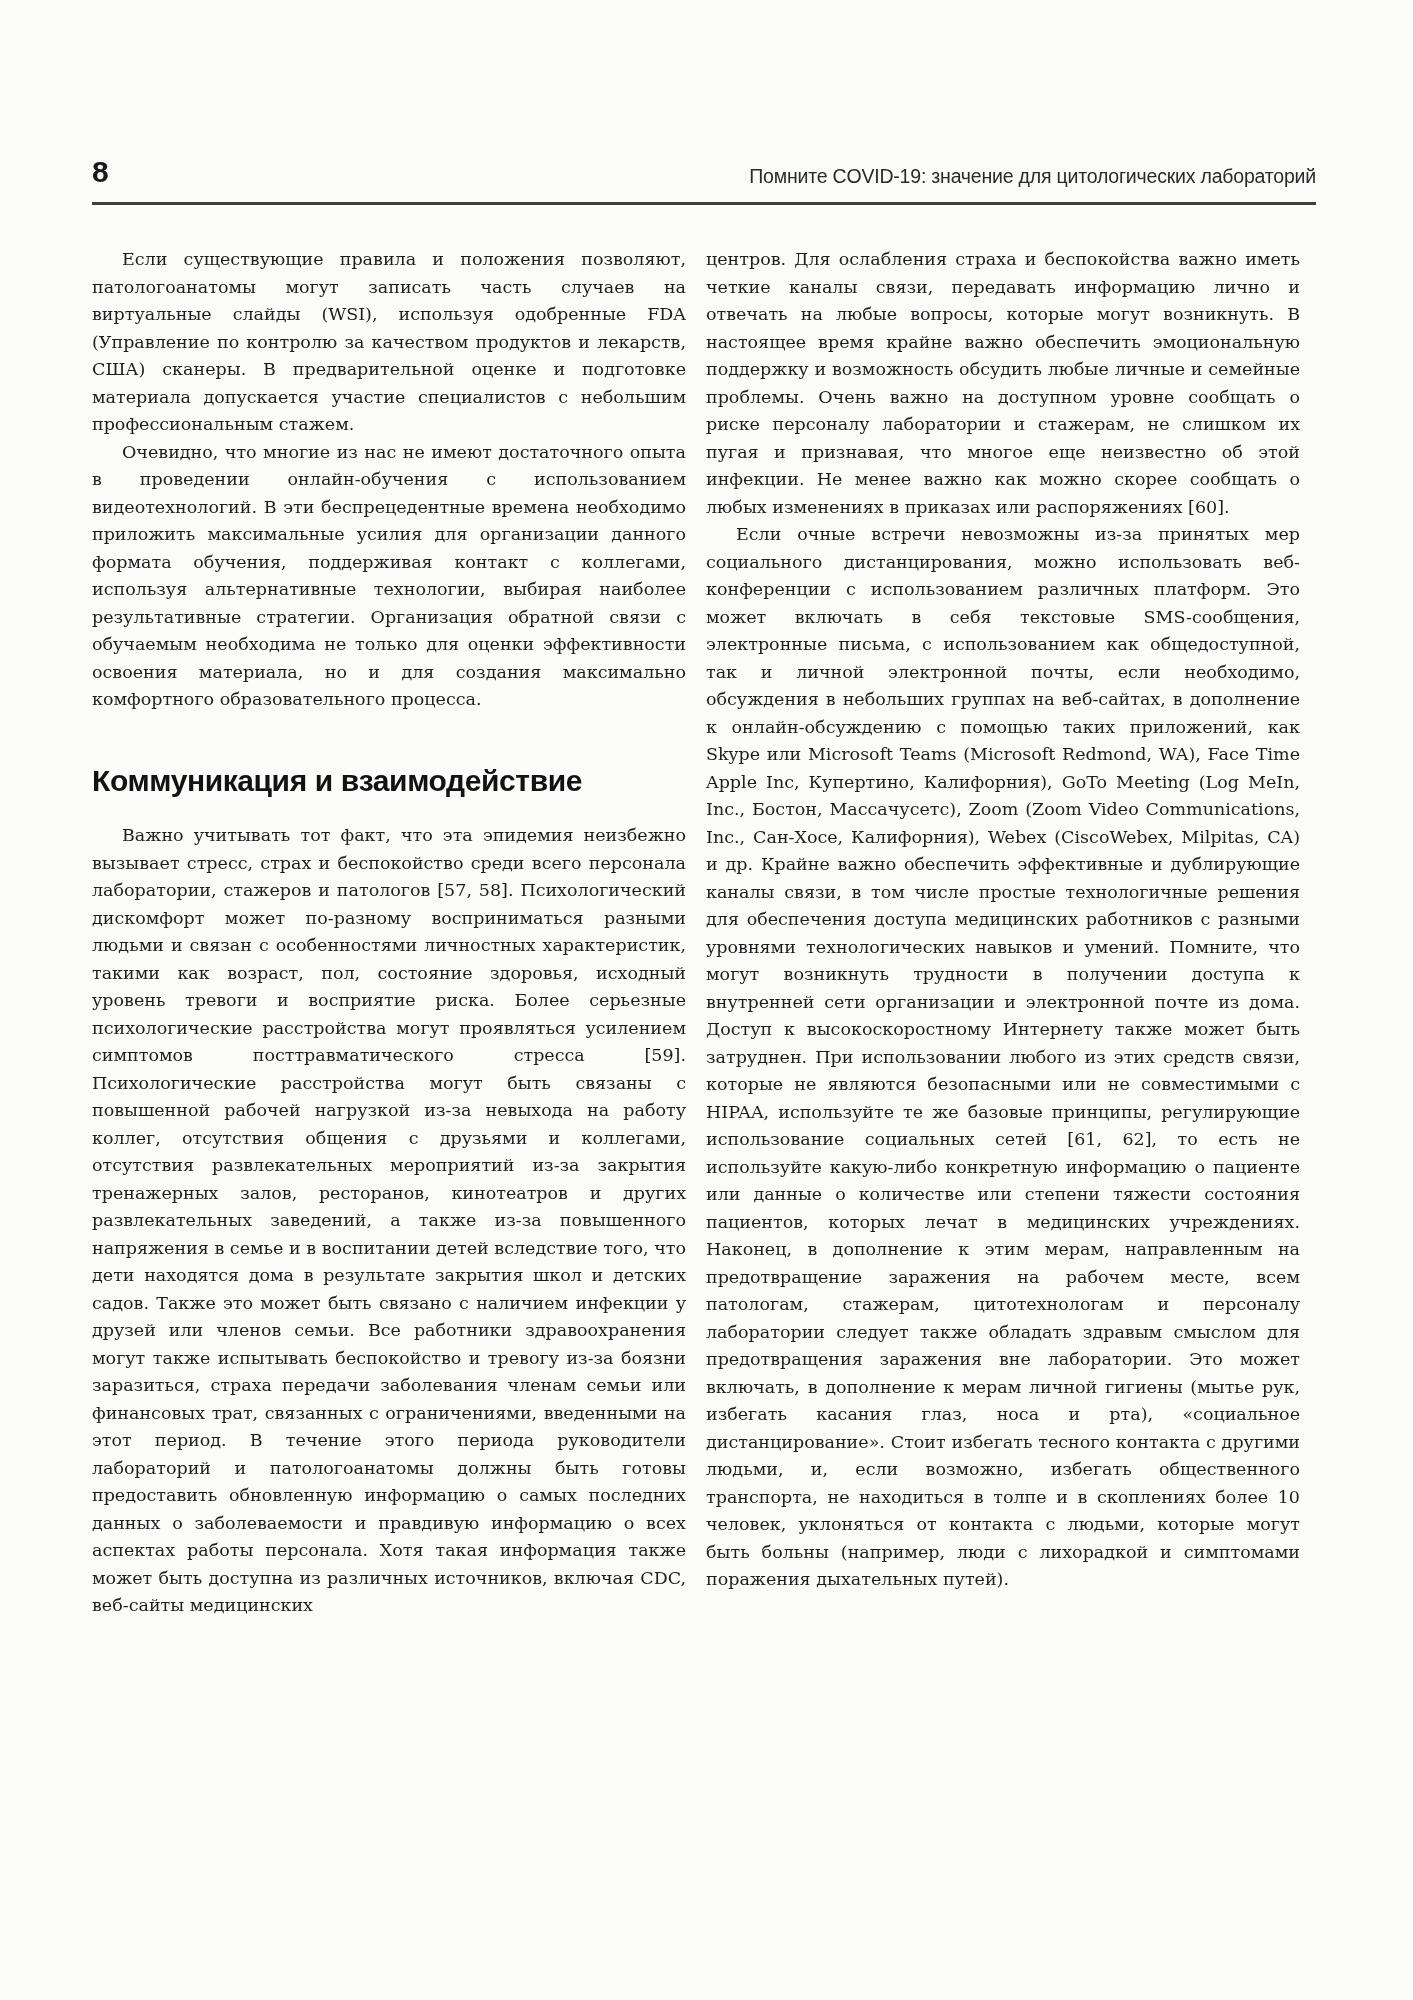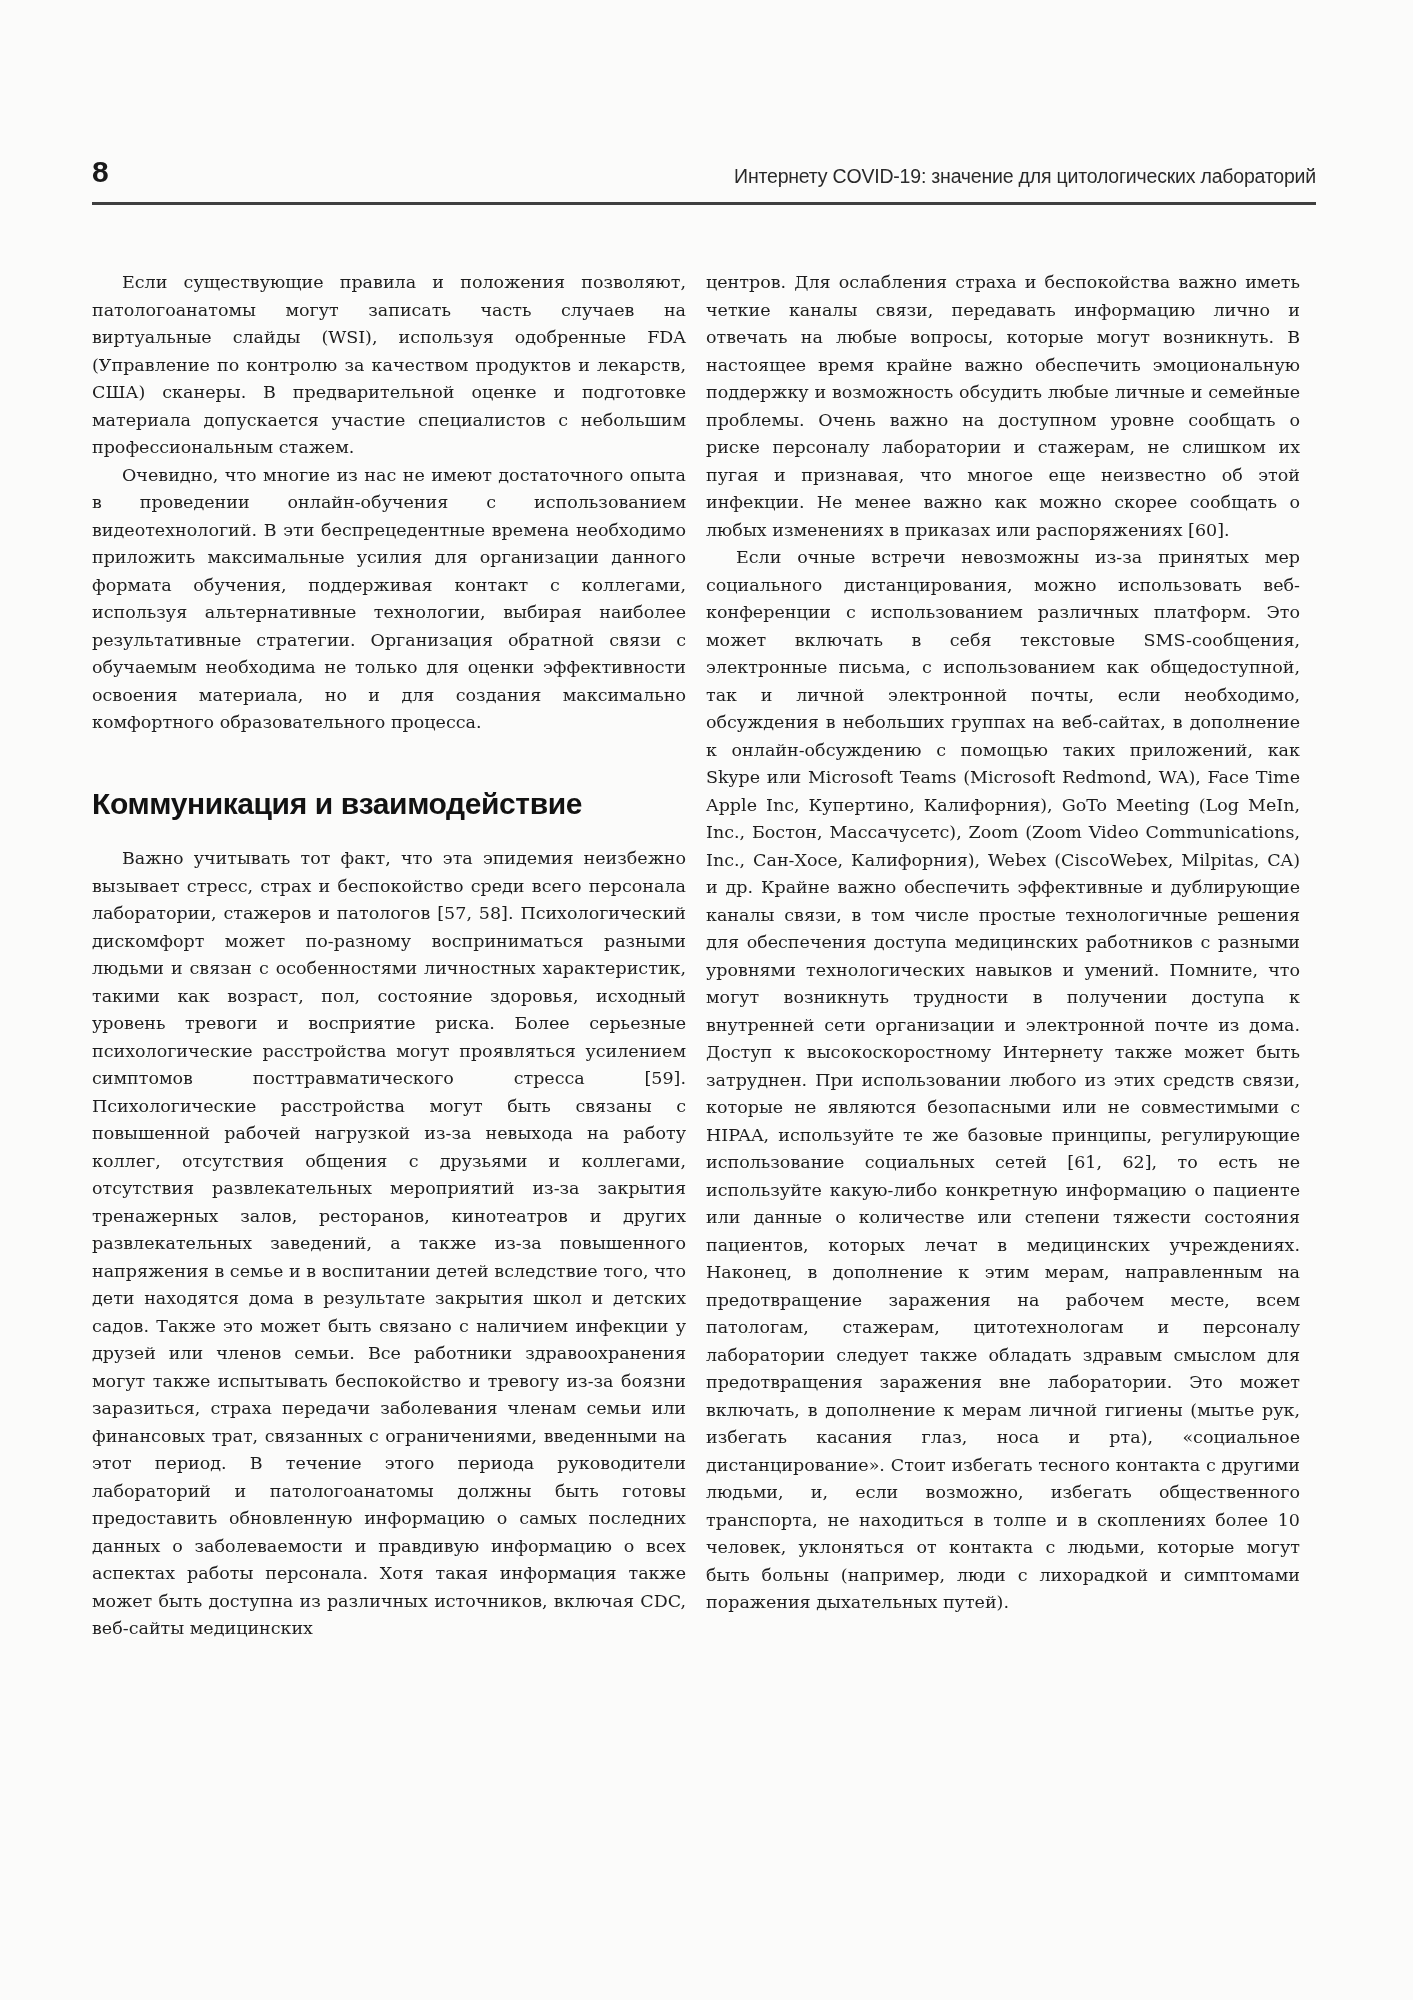--- a/index.html
+++ b/index.html
@@ -40,21 +40,21 @@
     position: absolute;
     left: 92px;
     top: 202px;
     width: 1224px;
     height: 3px;
     background: #3f3f3f;
   }
   .columns {
     position: absolute;
     left: 92px;
-    top: 269px;
+    top: 246px;
     width: 1224px;
     display: flex;
     gap: 20px;
   }
   .col {
     width: 594px;
     font-family: "DejaVu Serif", "Liberation Serif", serif;
     font-size: 17.5px;
     line-height: 27.5px;
     text-align: justify;
@@ -77,21 +77,21 @@
     text-align: left;
   }
 </style>
 </head>
 <body>
 
 <div class="page">
 
   <div class="page-number">8</div>
 
-  <div class="running-title">Интернету COVID-19: значение для цитологических лабораторий</div>
+  <div class="running-title">Помните COVID-19: значение для цитологических лабораторий</div>
 
   <div class="header-rule"></div>
 
   <div class="columns">
 
     <div class="col">
       <p class="indent">Если существующие правила и положения позволяют, патологоанатомы могут записать часть случаев на виртуальные слайды (WSI), используя одобренные FDA (Управление по контролю за качеством продуктов и лекарств, США) сканеры. В предварительной оценке и подготовке материала допускается участие специалистов с небольшим профессиональным стажем.</p>
       <p class="indent">Очевидно, что многие из нас не имеют достаточного опыта в проведении онлайн-обучения с использованием видеотехнологий. В эти беспрецедентные времена необходимо приложить максимальные усилия для организации данного формата обучения, поддерживая контакт с коллегами, используя альтернативные технологии, выбирая наиболее результативные стратегии. Организация обратной связи с обучаемым необходима не только для оценки эффективности освоения материала, но и для создания максимально комфортного образовательного процесса.</p>
       <h2 class="section-heading">Коммуникация и взаимодействие</h2>
       <p class="indent">Важно учитывать тот факт, что эта эпидемия неизбежно вызывает стресс, страх и беспокойство среди всего персонала лаборатории, стажеров и патологов [57, 58]. Психологический дискомфорт может по-разному восприниматься разными людьми и связан с особенностями личностных характеристик, такими как возраст, пол, состояние здоровья, исходный уровень тревоги и восприятие риска. Более серьезные психологические расстройства могут проявляться усилением симптомов посттравматического стресса [59]. Психологические расстройства могут быть связаны с повышенной рабочей нагрузкой из-за невыхода на работу коллег, отсутствия общения с друзьями и коллегами, отсутствия развлекательных мероприятий из-за закрытия тренажерных залов, ресторанов, кинотеатров и других развлекательных заведений, а также из-за повышенного напряжения в семье и в воспитании детей вследствие того, что дети находятся дома в результате закрытия школ и детских садов. Также это может быть связано с наличием инфекции у друзей или членов семьи. Все работники здравоохранения могут также испытывать беспокойство и тревогу из-за боязни заразиться, страха передачи заболевания членам семьи или финансовых трат, связанных с ограничениями, введенными на этот период. В течение этого периода руководители лабораторий и патологоанатомы должны быть готовы предоставить обновленную информацию о самых последних данных о заболеваемости и правдивую информацию о всех аспектах работы персонала. Хотя такая информация также может быть доступна из различных источников, включая CDC, веб-сайты медицинских</p>

